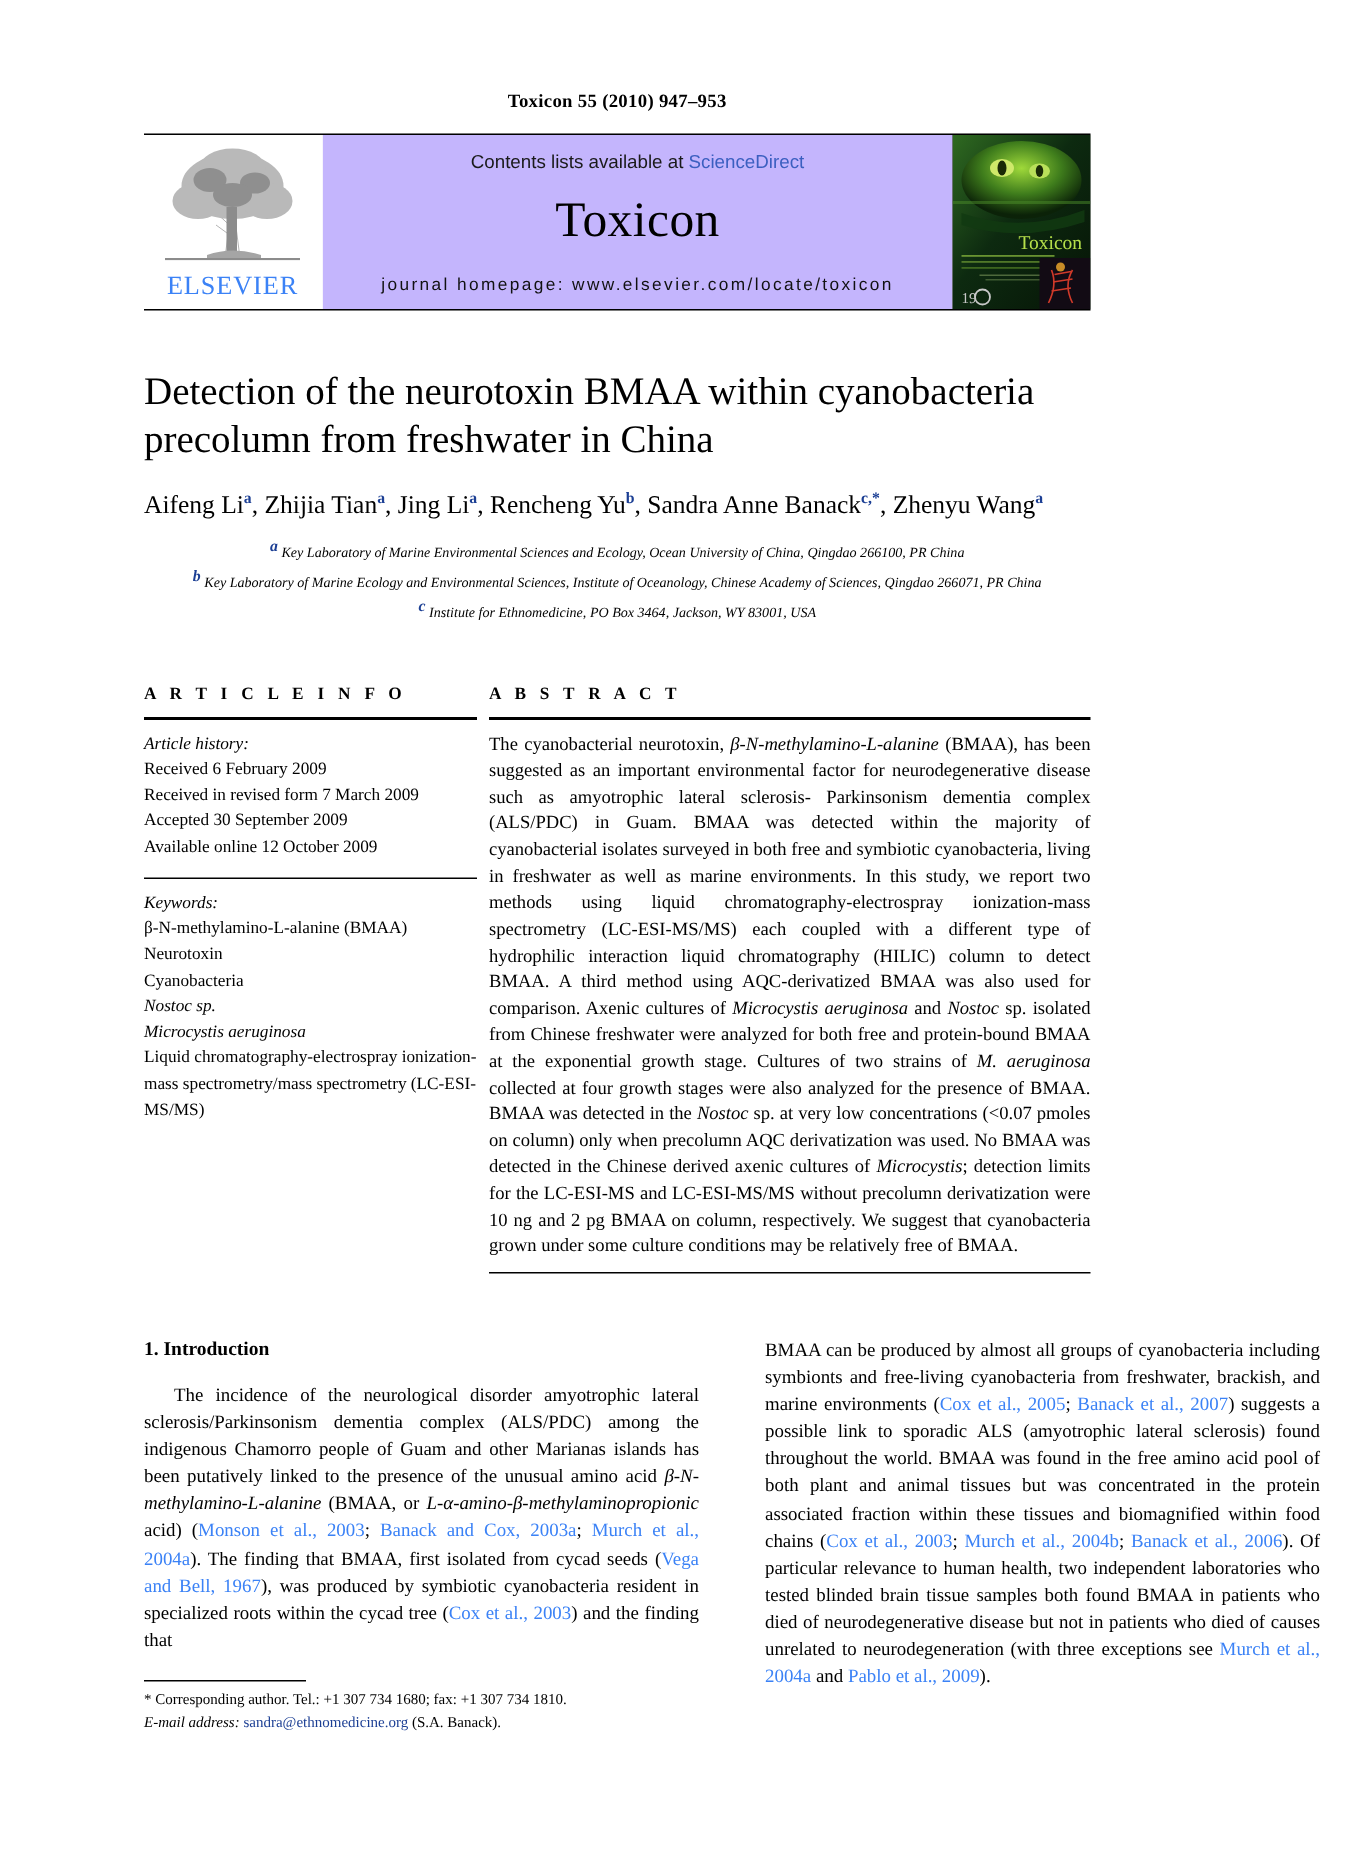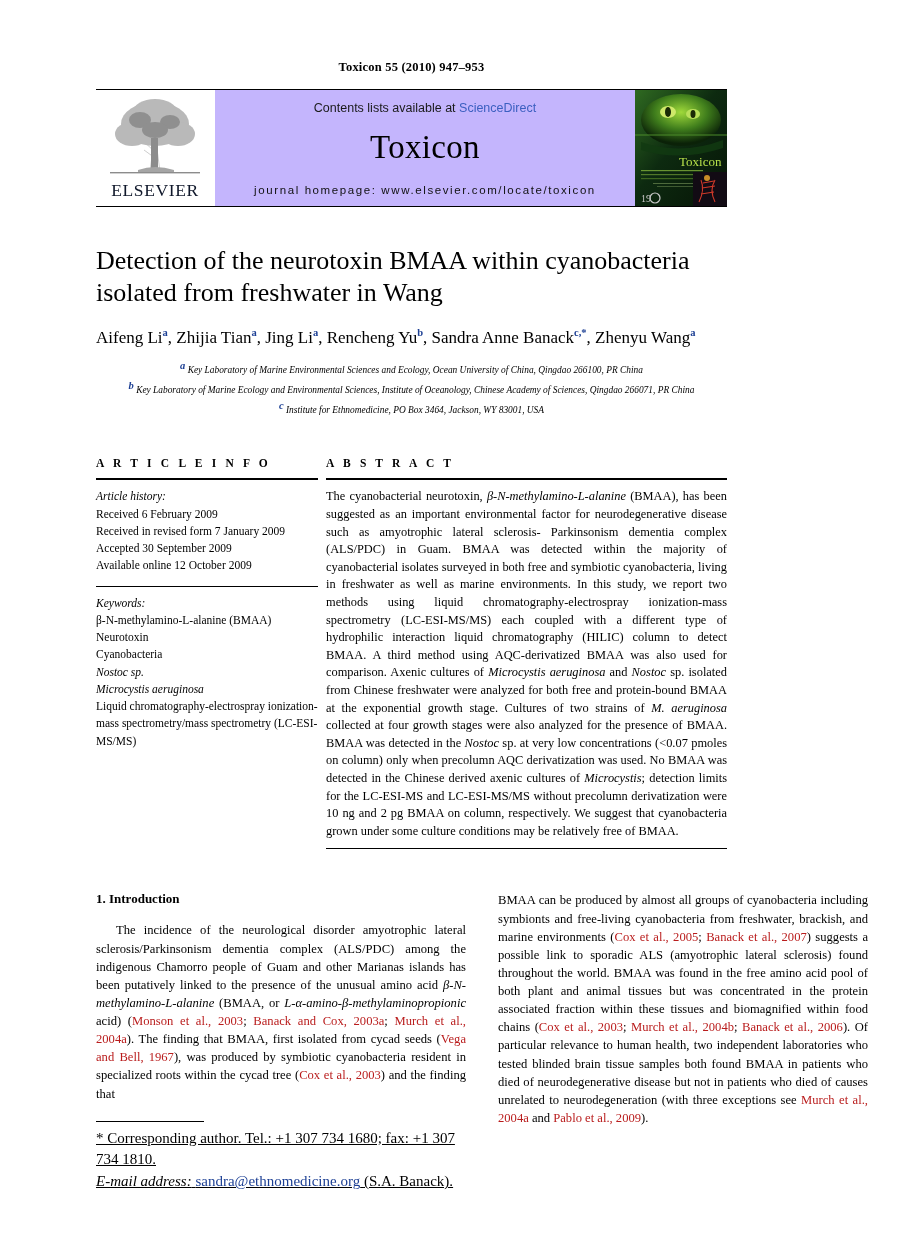--- a/index.html
+++ b/index.html
@@ -52,21 +52,21 @@
   .elsevier-tree {
     position: absolute;
     top: 4px; left: 4px;
     width: 110px; height: 82px;
   }
   .elsevier-word {
     position: absolute;
     bottom: 5px;
     left: 0; right: 0;
     text-align: center;
-    color: #0f172a;
+    color: #3b82f6;
     font-family: "Liberation Serif", serif;
     font-size: 17.5px;
     letter-spacing: .6px;
     font-weight: normal;
   }
   .masthead-center {
     flex: 1 1 auto;
     background: #c4b5fd;
     text-align: center;
     padding-top: 11px;
@@ -184,55 +184,54 @@
   }
   .abstract-bottom-rule {
     border-top: 1px solid #000;
     margin-top: 8px;
   }
 
   
   .body-cols {
     margin: 42px 80px 16px 80px;
     display: flex;
-    gap: 32px;
+    gap: 44px;
     position: relative;
   }
   .bcol {
     width: 370px;
     flex: 0 0 370px;
   }
   .sec-title {
     font-size: 13px;
     font-weight: bold;
     margin-bottom: 14px;
   }
   .para {
     font-size: 12.6px;
     line-height: 1.44;
     text-align: justify;
     margin: 0;
   }
   .para.indent { text-indent: 20px; }
   .para em { font-style: italic; }
-  .cite { color: #b91c1c; }
+  .cite { color: #3b82f6; }
 
   
   .footnote-area {
     margin-top: 18px;
   }
   .fn-rule {
     border-top: 1px solid #000;
     width: 108px;
     margin-bottom: 6px;
   }
   .fn-line {
-    font-size: 15px;
+    font-size: 10px;
     line-height: 1.45;
-    text-decoration: underline;
   }
   .fn-line em { font-style: italic; }
   .fn-email { color: #1c3f94; }
   .issn-block {
     margin-top: 14px;
     font-size: 10.2px;
     line-height: 1.45;
   }
 </style>
 </head>
@@ -311,21 +310,21 @@
           <path d="M66 104 L79 102 M67 98 L80 96 M68 93 L79 91"></path>
         </g>
         <circle cx="72" cy="88" r="3" fill="#e8a32a" opacity="0.85"></circle>
         <text x="6" y="112" font-family="Liberation Serif, serif" font-size="10" fill="#c8c8c8">19</text>
         <circle cx="20" cy="108" r="5" fill="none" stroke="#c8c8c8" stroke-width="1.2"></circle>
       </svg>
     </div>
   </div>
 
   <div class="title-block">
-    <h1 class="paper-title">Detection of the neurotoxin BMAA within cyanobacteria isolated from freshwater in Wang</h1>
+    <h1 class="paper-title">Detection of the neurotoxin BMAA within cyanobacteria precolumn from freshwater in China</h1>
 
     <div class="authors">
       <span><span>Aifeng Li</span><sup class="aff-sup">a</sup></span>,
       <span><span>Zhijia Tian</span><sup class="aff-sup">a</sup></span>,
       <span><span>Jing Li</span><sup class="aff-sup">a</sup></span>,
       <span><span>Rencheng Yu</span><sup class="aff-sup">b</sup></span>,
       <span><span>Sandra Anne Banack</span><sup class="aff-sup">c,*</sup></span>,
       <span><span>Zhenyu Wang</span><sup class="aff-sup">a</sup></span>
     </div>
 
@@ -336,21 +335,21 @@
     </div>
   </div>
 
   <div class="info-abstract">
 
     <div class="col-info">
       <div class="sec-head">A R T I C L E    I N F O</div>
       <div class="rule-thick"></div>
       <div class="hist-title">Article history:</div>
       <div class="hist-line">Received 6 February 2009</div>
-      <div class="hist-line">Received in revised form 7 January 2009</div>
+      <div class="hist-line">Received in revised form 7 March 2009</div>
       <div class="hist-line">Accepted 30 September 2009</div>
       <div class="hist-line">Available online 12 October 2009</div>
       <div class="rule-thin"></div>
       <div class="kw-title">Keywords:</div>
       <div class="kw-line">β-N-methylamino-L-alanine (BMAA)</div>
       <div class="kw-line">Neurotoxin</div>
       <div class="kw-line">Cyanobacteria</div>
       <div class="kw-line"><em>Nostoc sp.</em></div>
       <div class="kw-line"><em>Microcystis aeruginosa</em></div>
       <div class="kw-line">Liquid chromatography-electrospray ionization-mass spectrometry/mass spectrometry (LC-ESI-MS/MS)</div>

